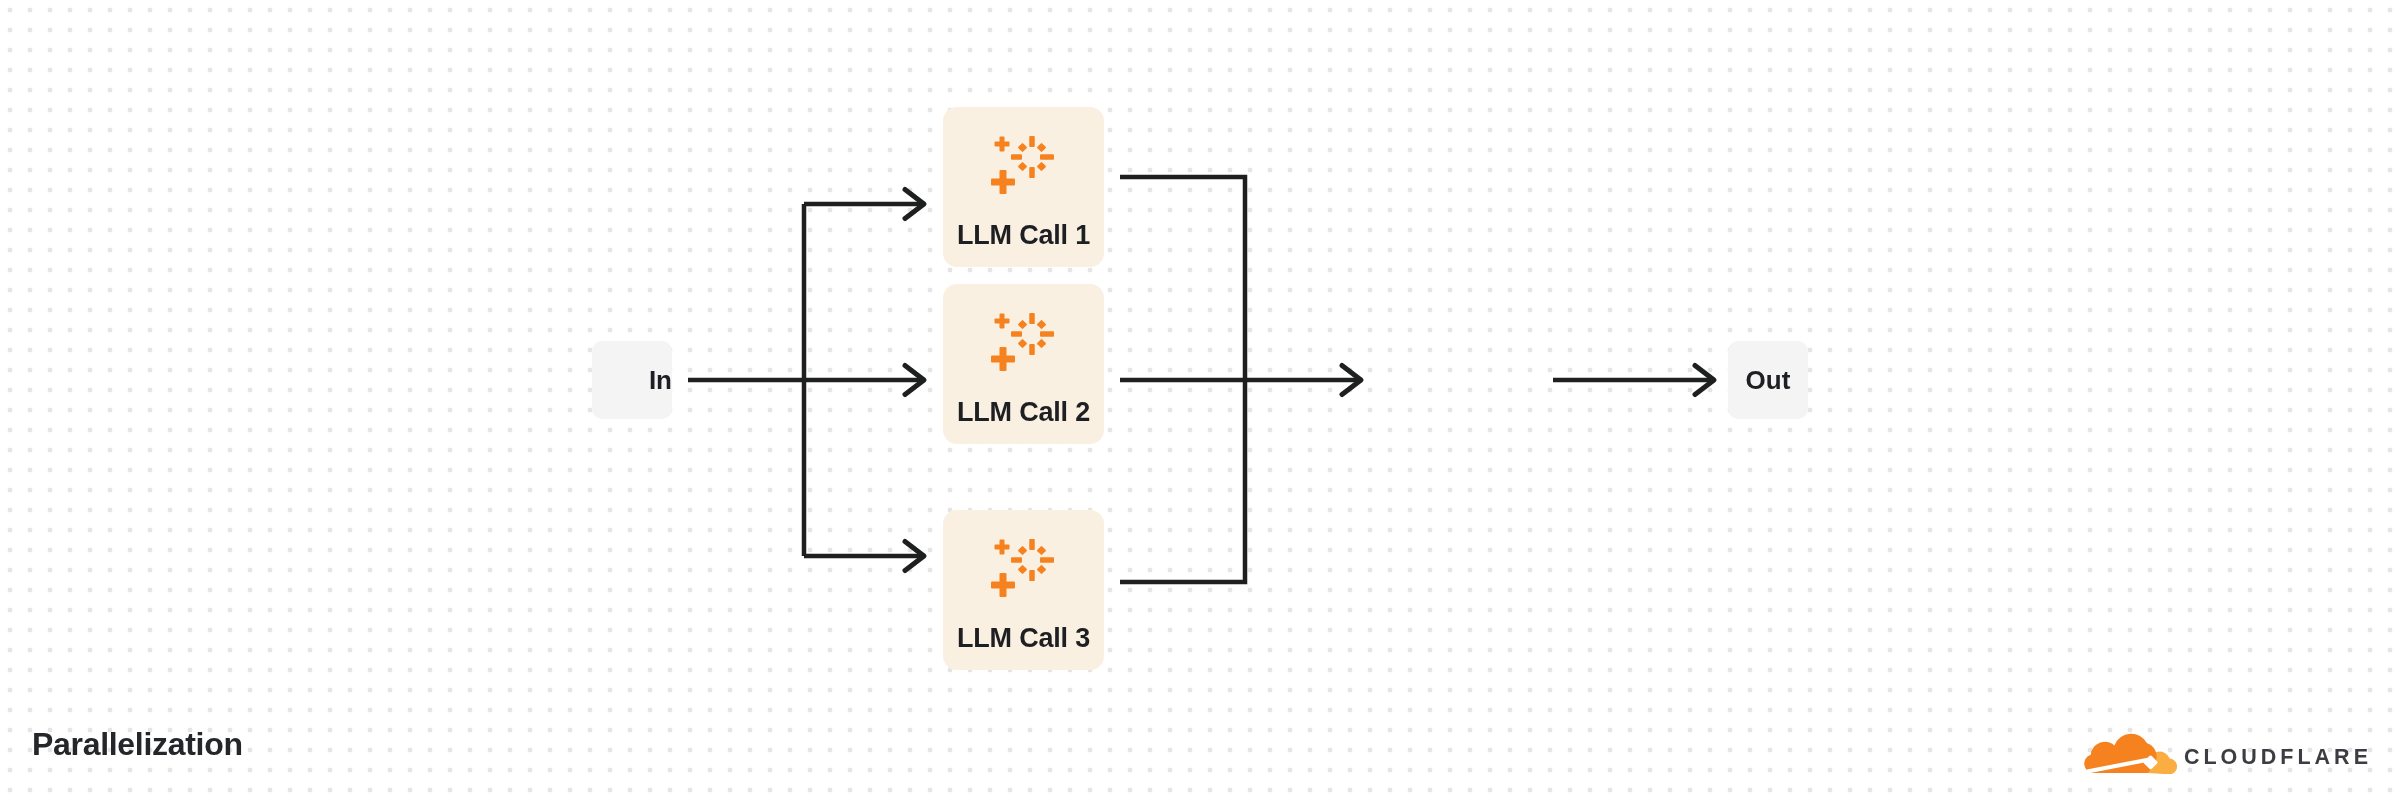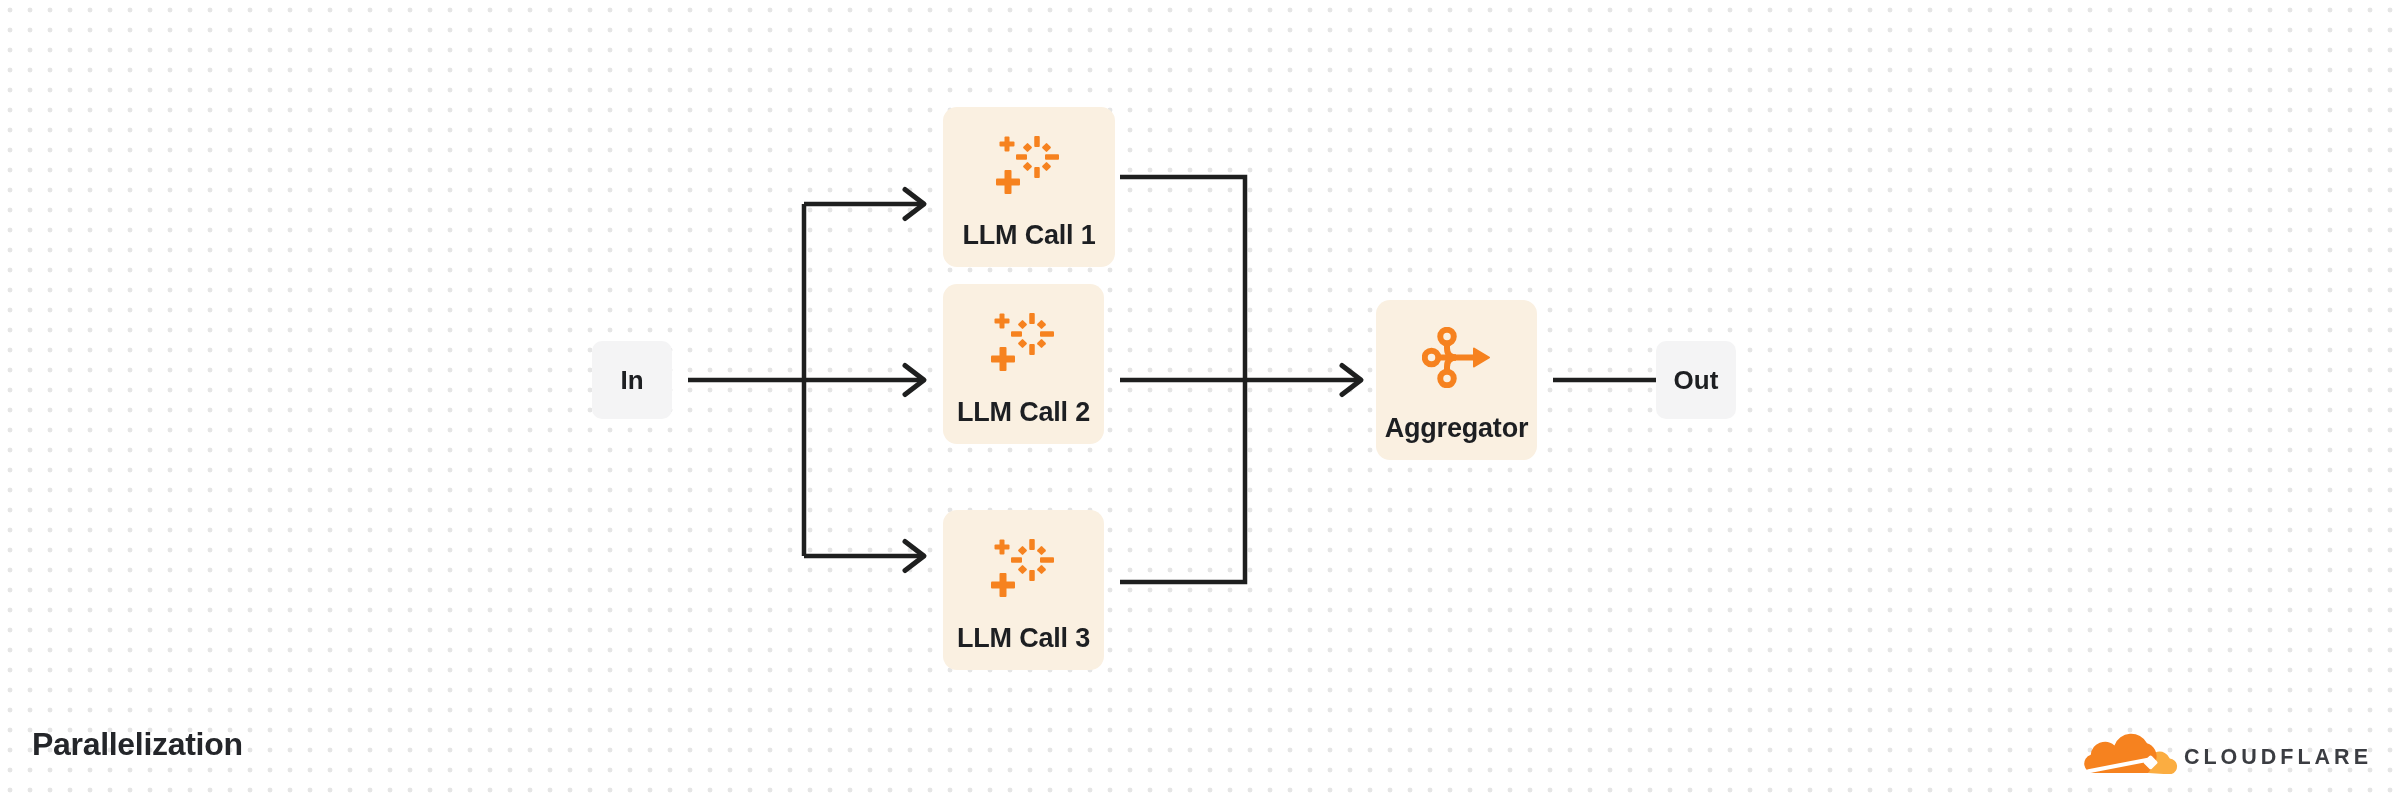--- a/index.html
+++ b/index.html
@@ -26,29 +26,29 @@
     width: 80px; height: 78px;
     background: #f4f4f5;
     border-radius: 10px;
     display: flex;
     align-items: center;
     justify-content: center;
     font-size: 26px;
     font-weight: 700;
     color: #1d1f22;
   }
-  .io-in  { left: 592px; top: 341px; }
-  .io-out { left: 1656px; top: 341px; align-items: center; }
+  .io-in  { left: 592px; top: 341px; justify-content: flex-end; }
+  .io-out { left: 1728px; top: 341px; align-items: center; }
   .node {
     position: absolute;
     width: 161px; height: 160px;
     background: #faf0e1;
     border-radius: 14px;
   }
-  .node-llm1 { left: 943px; top: 107px; padding-left: 11px; }
+  .node-llm1 { left: 943px; top: 107px; }
   .node-llm2 { left: 943px; top: 284px; }
   .node-llm3 { left: 943px; top: 490px; margin-top: 20px; }
   .node-agg  { left: 1376px; top: 300px; }
   .node .icon {
     position: absolute;
     left: 50%;
     transform: translateX(-50%);
   }
   .icon-sparkle { top: 24px; }
   .icon-merge   { top: 27px; }
@@ -181,34 +181,20 @@
         <rect x="53" y="23.25" width="14" height="5.5" rx="1"></rect>
         <rect x="-3.4" y="-3.4" width="6.8" height="6.8" rx="1" transform="translate(54.5,16.5) rotate(45)"></rect>
         <rect x="-3.4" y="-3.4" width="6.8" height="6.8" rx="1" transform="translate(35.5,16.5) rotate(45)"></rect>
         <rect x="-3.4" y="-3.4" width="6.8" height="6.8" rx="1" transform="translate(54.5,35.5) rotate(45)"></rect>
         <rect x="-3.4" y="-3.4" width="6.8" height="6.8" rx="1" transform="translate(35.5,35.5) rotate(45)"></rect>
       </g>
     </svg>
     <div class="label">LLM Call 3</div>
   </div>
 
-  <div class="node node-agg">
-    <svg class="icon icon-merge" width="70" height="61" viewBox="0 0 70 61" xmlns="http://www.w3.org/2000/svg">
-      <g stroke="#f6821f" stroke-width="6" fill="none">
-        <circle cx="9.5" cy="30.5" r="6.75"></circle>
-        <circle cx="25" cy="9.5" r="6.75"></circle>
-        <circle cx="25" cy="51.5" r="6.75"></circle>
-        <path d="M25,16.25 V21 Q25,30.5 34,30.5"></path>
-        <path d="M25,44.75 V40 Q25,30.5 34,30.5"></path>
-        <path d="M16.25,30.5 H55"></path>
-      </g>
-      <path d="M52,21.5 L67,30.5 L52,39.5 Z" fill="#f6821f" stroke="#f6821f" stroke-width="2" stroke-linejoin="round"></path>
-    </svg>
-    <div class="label">Aggregator</div>
-  </div>
 
   <div class="page-title">Parallelization</div>
 
   <div class="brand">
     <svg width="97" height="50" viewBox="0 0 108 56" xmlns="http://www.w3.org/2000/svg">
 
       <path fill="#fbad41" d="M74,55 V43 a12.5,12.5 0 0 1 24,-4.5 a9,9 0 0 1 2,17.5 q0,0.5 -0.5,0.5 z"></path>
 
       <path fill="#f6821f" d="M13,55
         a10.5,10.5 0 0 1 -3.5,-20.5

